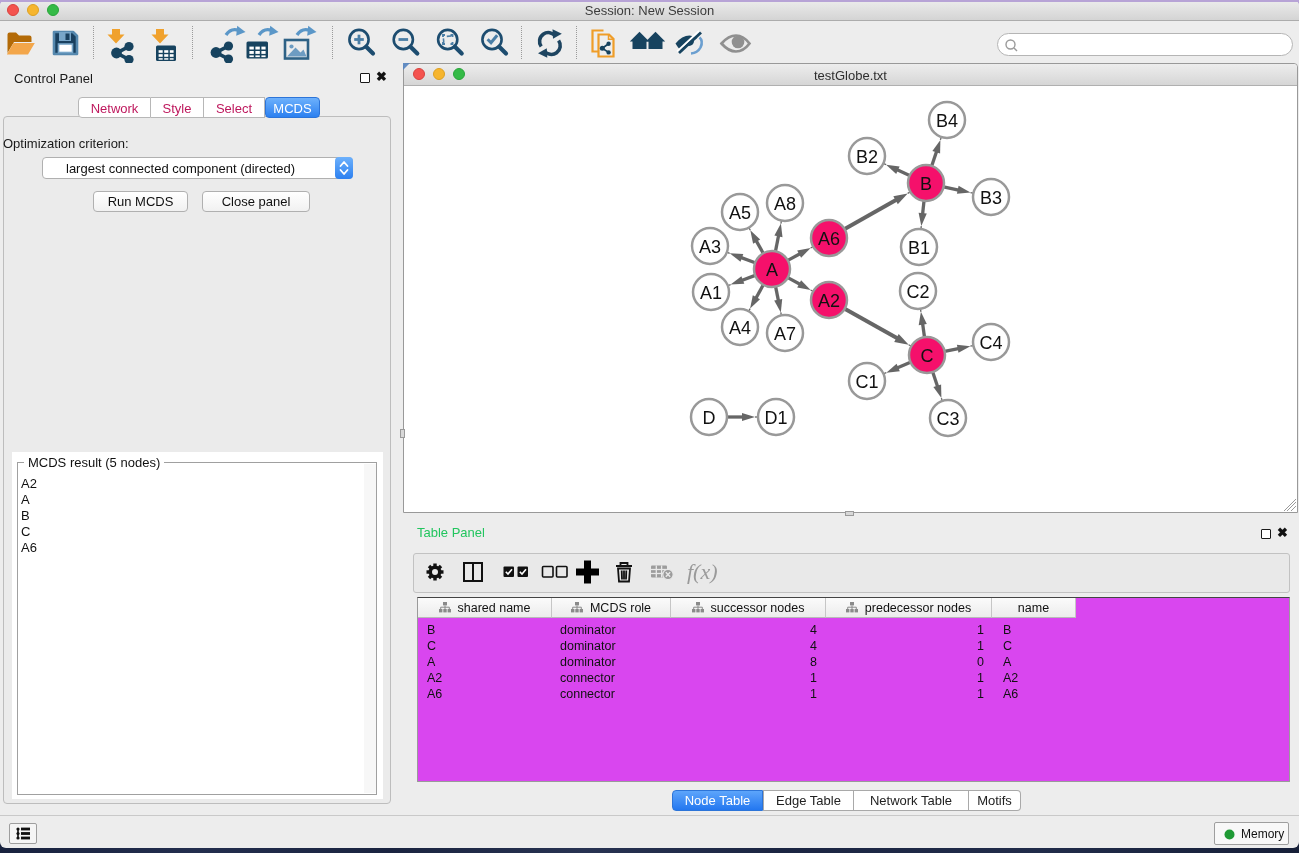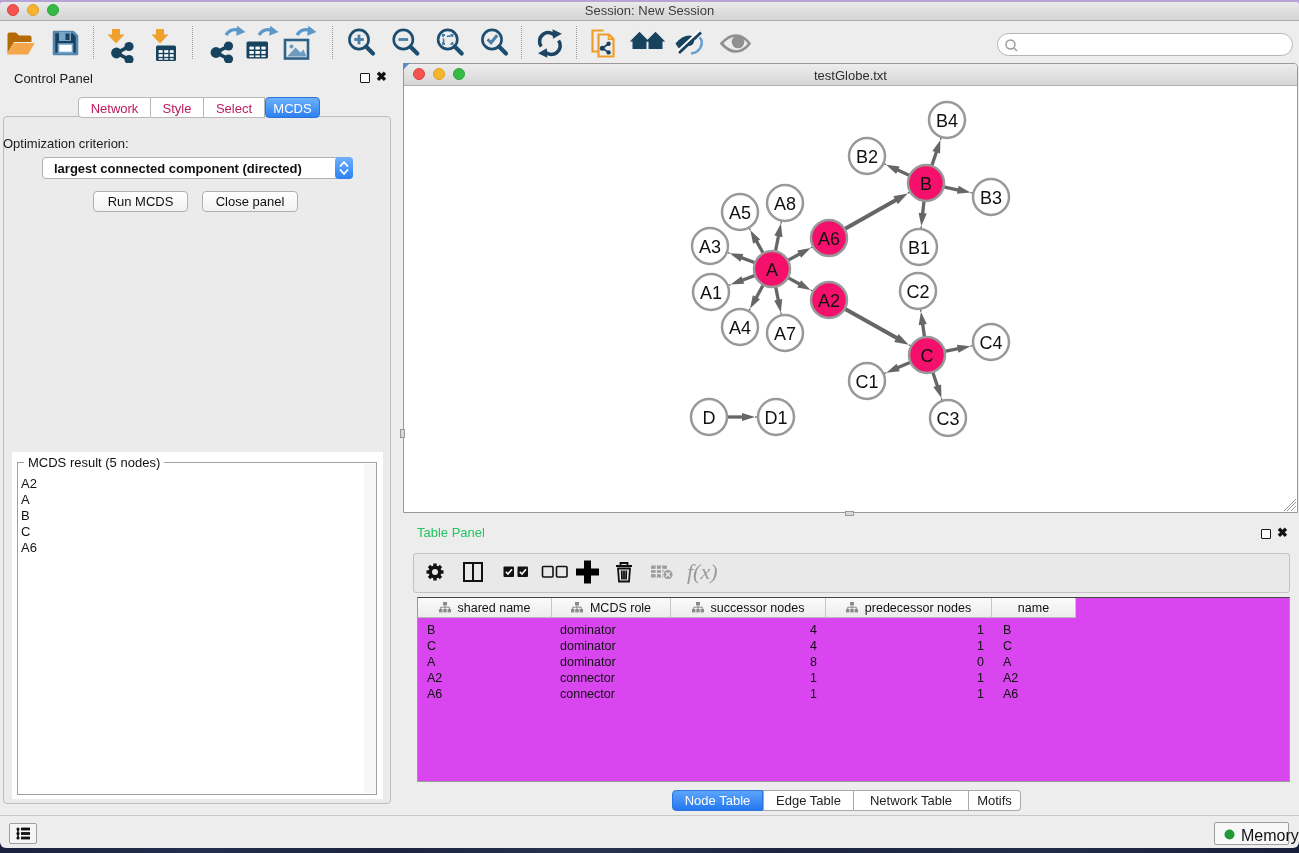--- a/index.html
+++ b/index.html
@@ -32,21 +32,21 @@
 .float-ic { width:10px; height:10px; border:1.4px solid #1a1a1a; background:#fff; border-radius:1px; }
 .x-ic { font-size:13px; font-weight:bold; color:#111; }
 #cp-panel { left:3px; top:116px; width:388px; height:688px; background:#ebebeb;
   border:1px solid #bdbdbd; border-radius:4px; }
 
 .seg { height:21px; font-size:13px; color:#be185d; text-align:center; line-height:21px;
   background:#fff; border:1px solid #b7b7b7; }
 .seg.sel { background:linear-gradient(#6db1fc,#2c80f0); color:#fff; border-color:#2c74d8; border-radius:4px; }
 
 #dd { left:42px; top:157px; width:311px; height:22px; background:#fff;
-  border:1px solid #b0b0b0; border-radius:4px; font-size:13px; color:#111; line-height:21px; padding-left:11px;font-weight:bold; }
+  border:1px solid #b0b0b0; border-radius:4px; font-size:13px; color:#111; line-height:21px; padding-left:23px; }
 #dd-btn { left:335px; top:157px; width:18px; height:22px; border-radius:4px;
   background:linear-gradient(#6db1fc,#2c80f0); }
 .btn { height:21px; background:linear-gradient(#ffffff,#f1f1f1); border:1px solid #b0b0b0;
   border-radius:4px; font-size:13px; color:#111; text-align:center; line-height:19px; }
 
 #mcds-white { left:12px; top:452px; width:371px; height:347px; background:#fff; }
 #mcds-fs { left:17px; top:462px; width:360px; height:333px; border:1px solid #a0a0a0; }
 #mcds-legend { left:24px; top:455px; background:#fff; padding:0 4px; font-size:13px; color:#111; }
 #mcds-scroll { left:364px; top:464px; width:12px; height:329px; background:#f7f7f7; }
 .li { left:21px; font-size:13px; color:#111; }
@@ -72,21 +72,21 @@
 .hico { vertical-align:-1px; margin-right:7px; }
 
 .btab { top:790px; height:21px; background:#fff; border:1px solid #a9a9a9;
   font-size:13px; color:#222; text-align:center; line-height:20px; }
 .btab.sel { background:linear-gradient(#5da5fb,#2377f0); color:#fff; border-color:#2c74d8; }
 
 #statsep { left:0; top:815px; width:1299px; height:1px; background:#c9c9c9; }
 #listbtn { left:9px; top:823px; width:28px; height:21px; background:#f5f5f5;
   border:1px solid #9e9e9e; border-radius:2px; }
 #membtn { left:1214px; top:822px; width:75px; height:23px; background:#f8f8f8;
-  border:1px solid #9e9e9e; border-radius:2px; font-size:16px; color:#111;padding-left:20px; }
+  border:1px solid #9e9e9e; border-radius:2px; font-size:12px; color:#111;padding-left:20px; }
 </style>
 </head>
 <body>
 <div id="topwall" class="abs"></div>
 <div id="botwall" class="abs"></div>
 <div id="appwin" class="abs"></div>
 <div id="topstrip" class="abs"></div>
 <div id="appwin2" class="abs" style="left:0;top:0;width:1299px;height:848px;border-radius:6px;overflow:hidden;">
   <div id="titlebar" class="abs">
     <div class="abs light r"></div>
@@ -245,21 +245,21 @@
   <div class="abs seg sel" style="left:265px;top:97px;width:55px;">MCDS</div>
   <div class="abs" style="left:3px;top:136px;width:428px;text-align:left;font-size:13px;color:#1a1a1a;">Optimization criterion:</div>
   <div id="dd" class="abs">largest connected component (directed)</div>
   <div id="dd-btn" class="abs">
     <svg width="18" height="22" viewBox="0 0 18 22">
       <path d="M5.5 9 L9 5 L12.5 9" fill="none" stroke="#fff" stroke-width="1.8" stroke-linecap="round" stroke-linejoin="round"></path>
       <path d="M5.5 13 L9 17 L12.5 13" fill="none" stroke="#fff" stroke-width="1.8" stroke-linecap="round" stroke-linejoin="round"></path>
     </svg>
   </div>
   <div class="abs btn" style="left:93px;top:191px;width:95px;">Run MCDS</div>
-  <div class="abs btn" style="left:202px;top:191px;width:96px;">Close panel</div>
+  <div class="abs btn" style="left:202px;top:191px;width:108px;">Close panel</div>
   <div id="mcds-white" class="abs"></div>
   <div id="mcds-fs" class="abs"></div>
   <div id="mcds-legend" class="abs">MCDS result (5 nodes)</div>
   <div id="mcds-scroll" class="abs"></div>
   <div class="abs li" style="top:476px">A2</div>
   <div class="abs li" style="top:492px">A</div>
   <div class="abs li" style="top:508px">B</div>
   <div class="abs li" style="top:524px">C</div>
   <div class="abs li" style="top:540px">A6</div>
 

